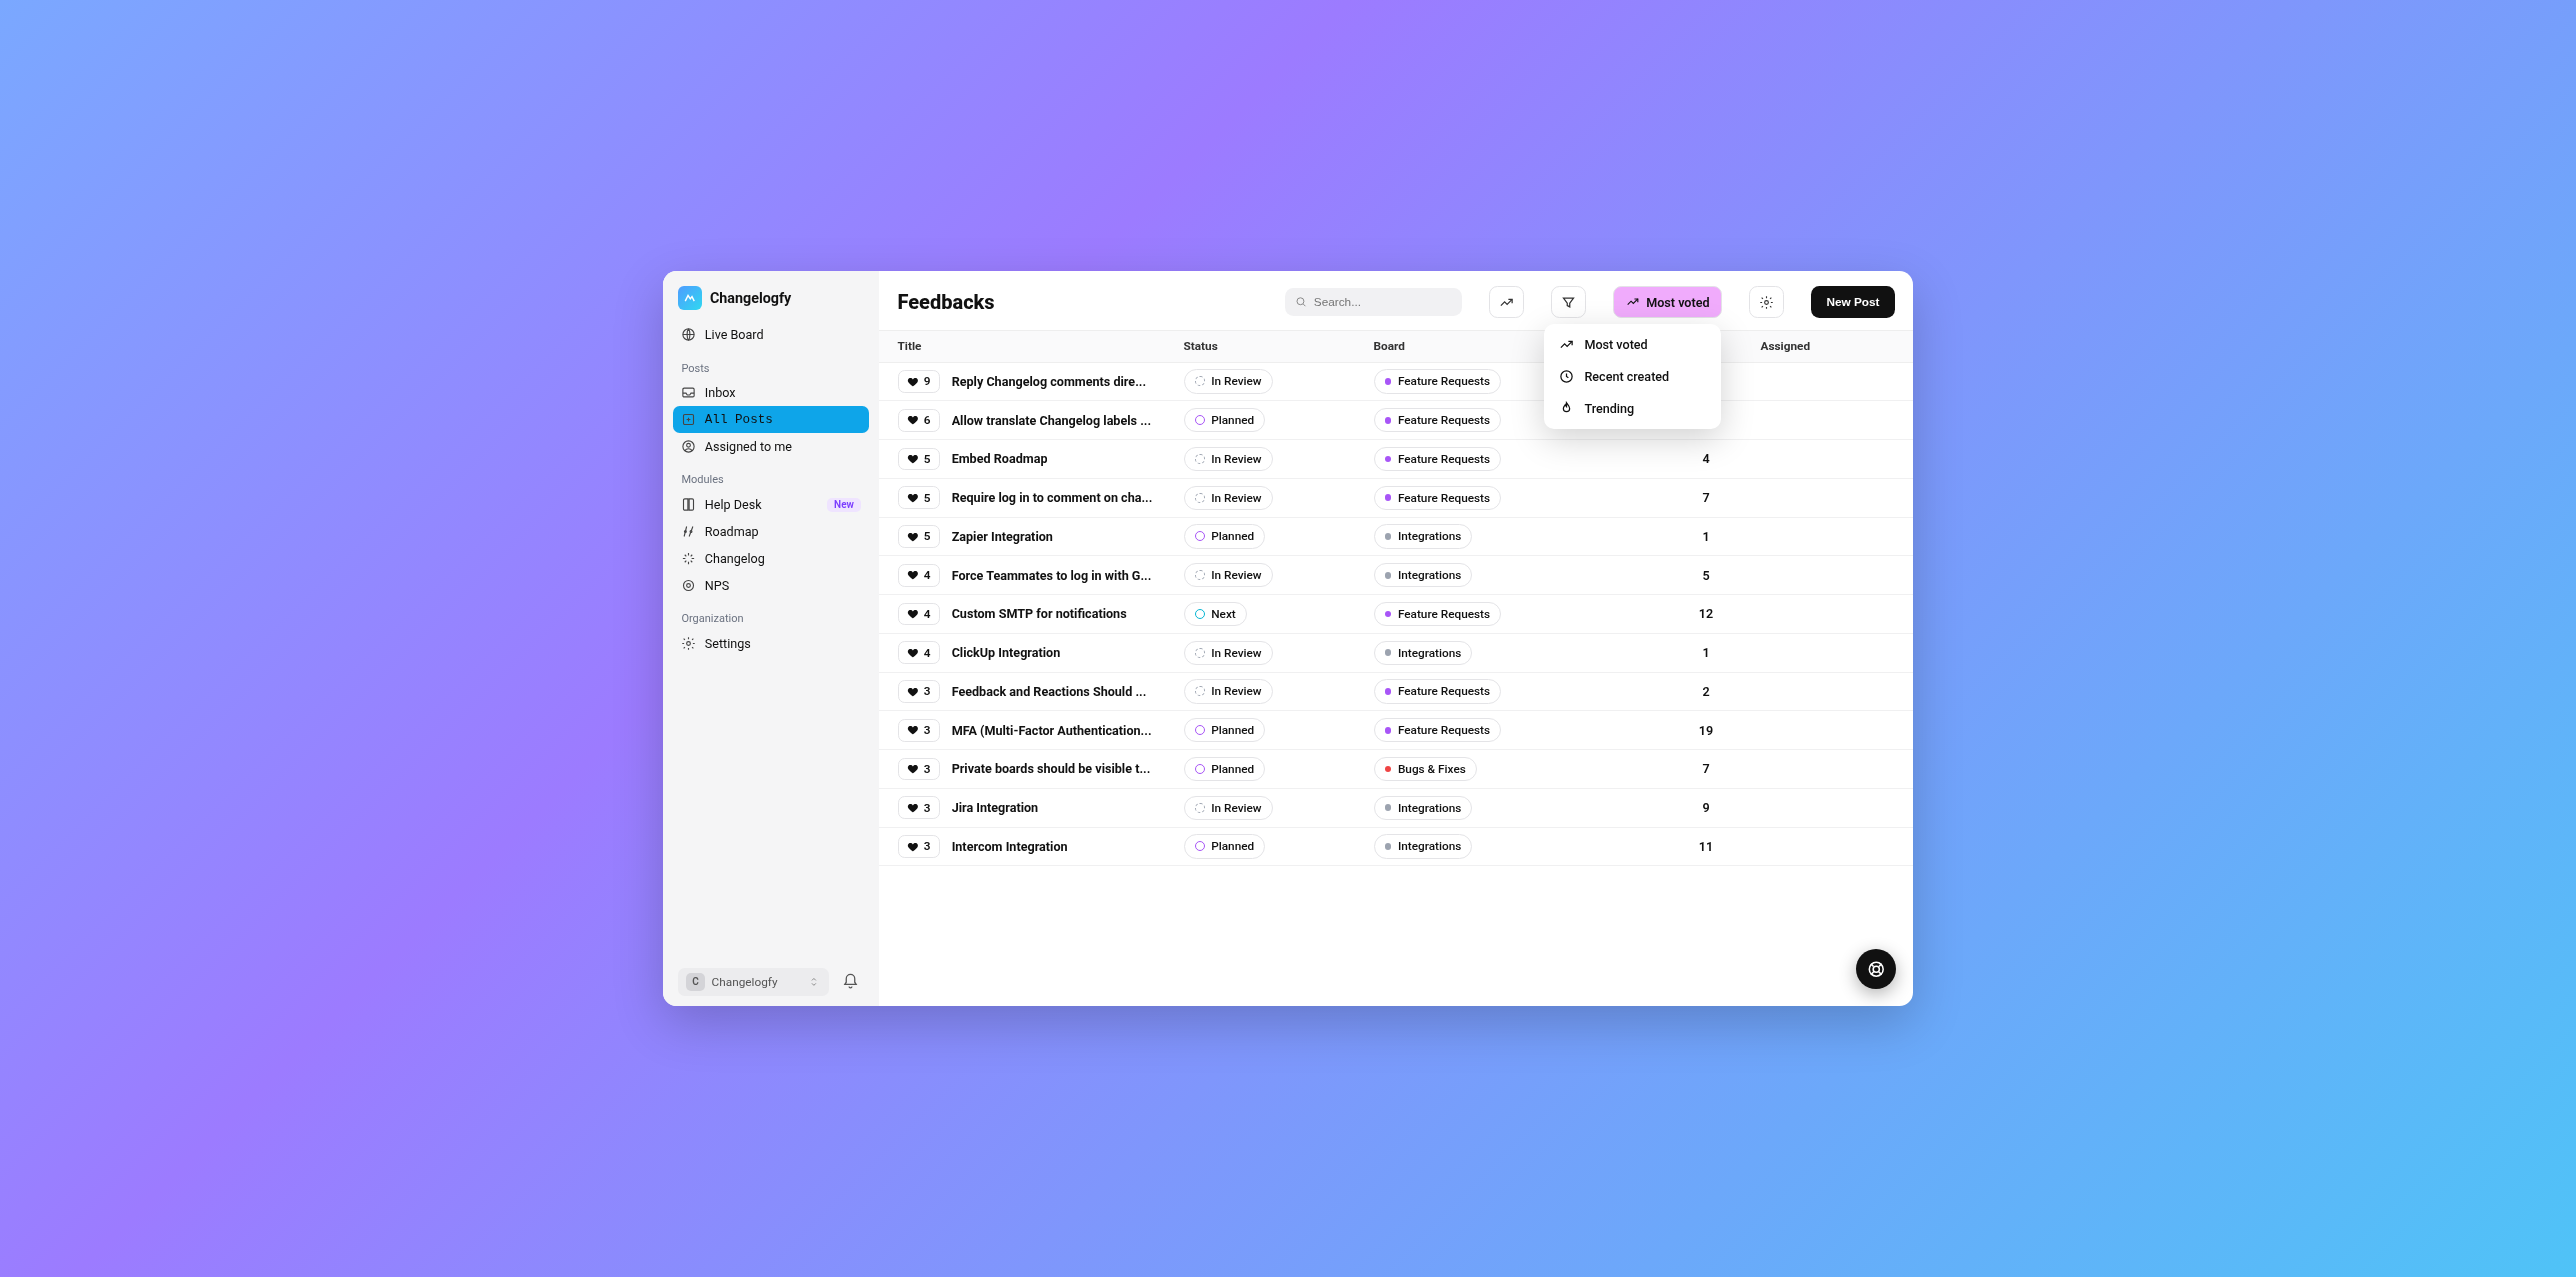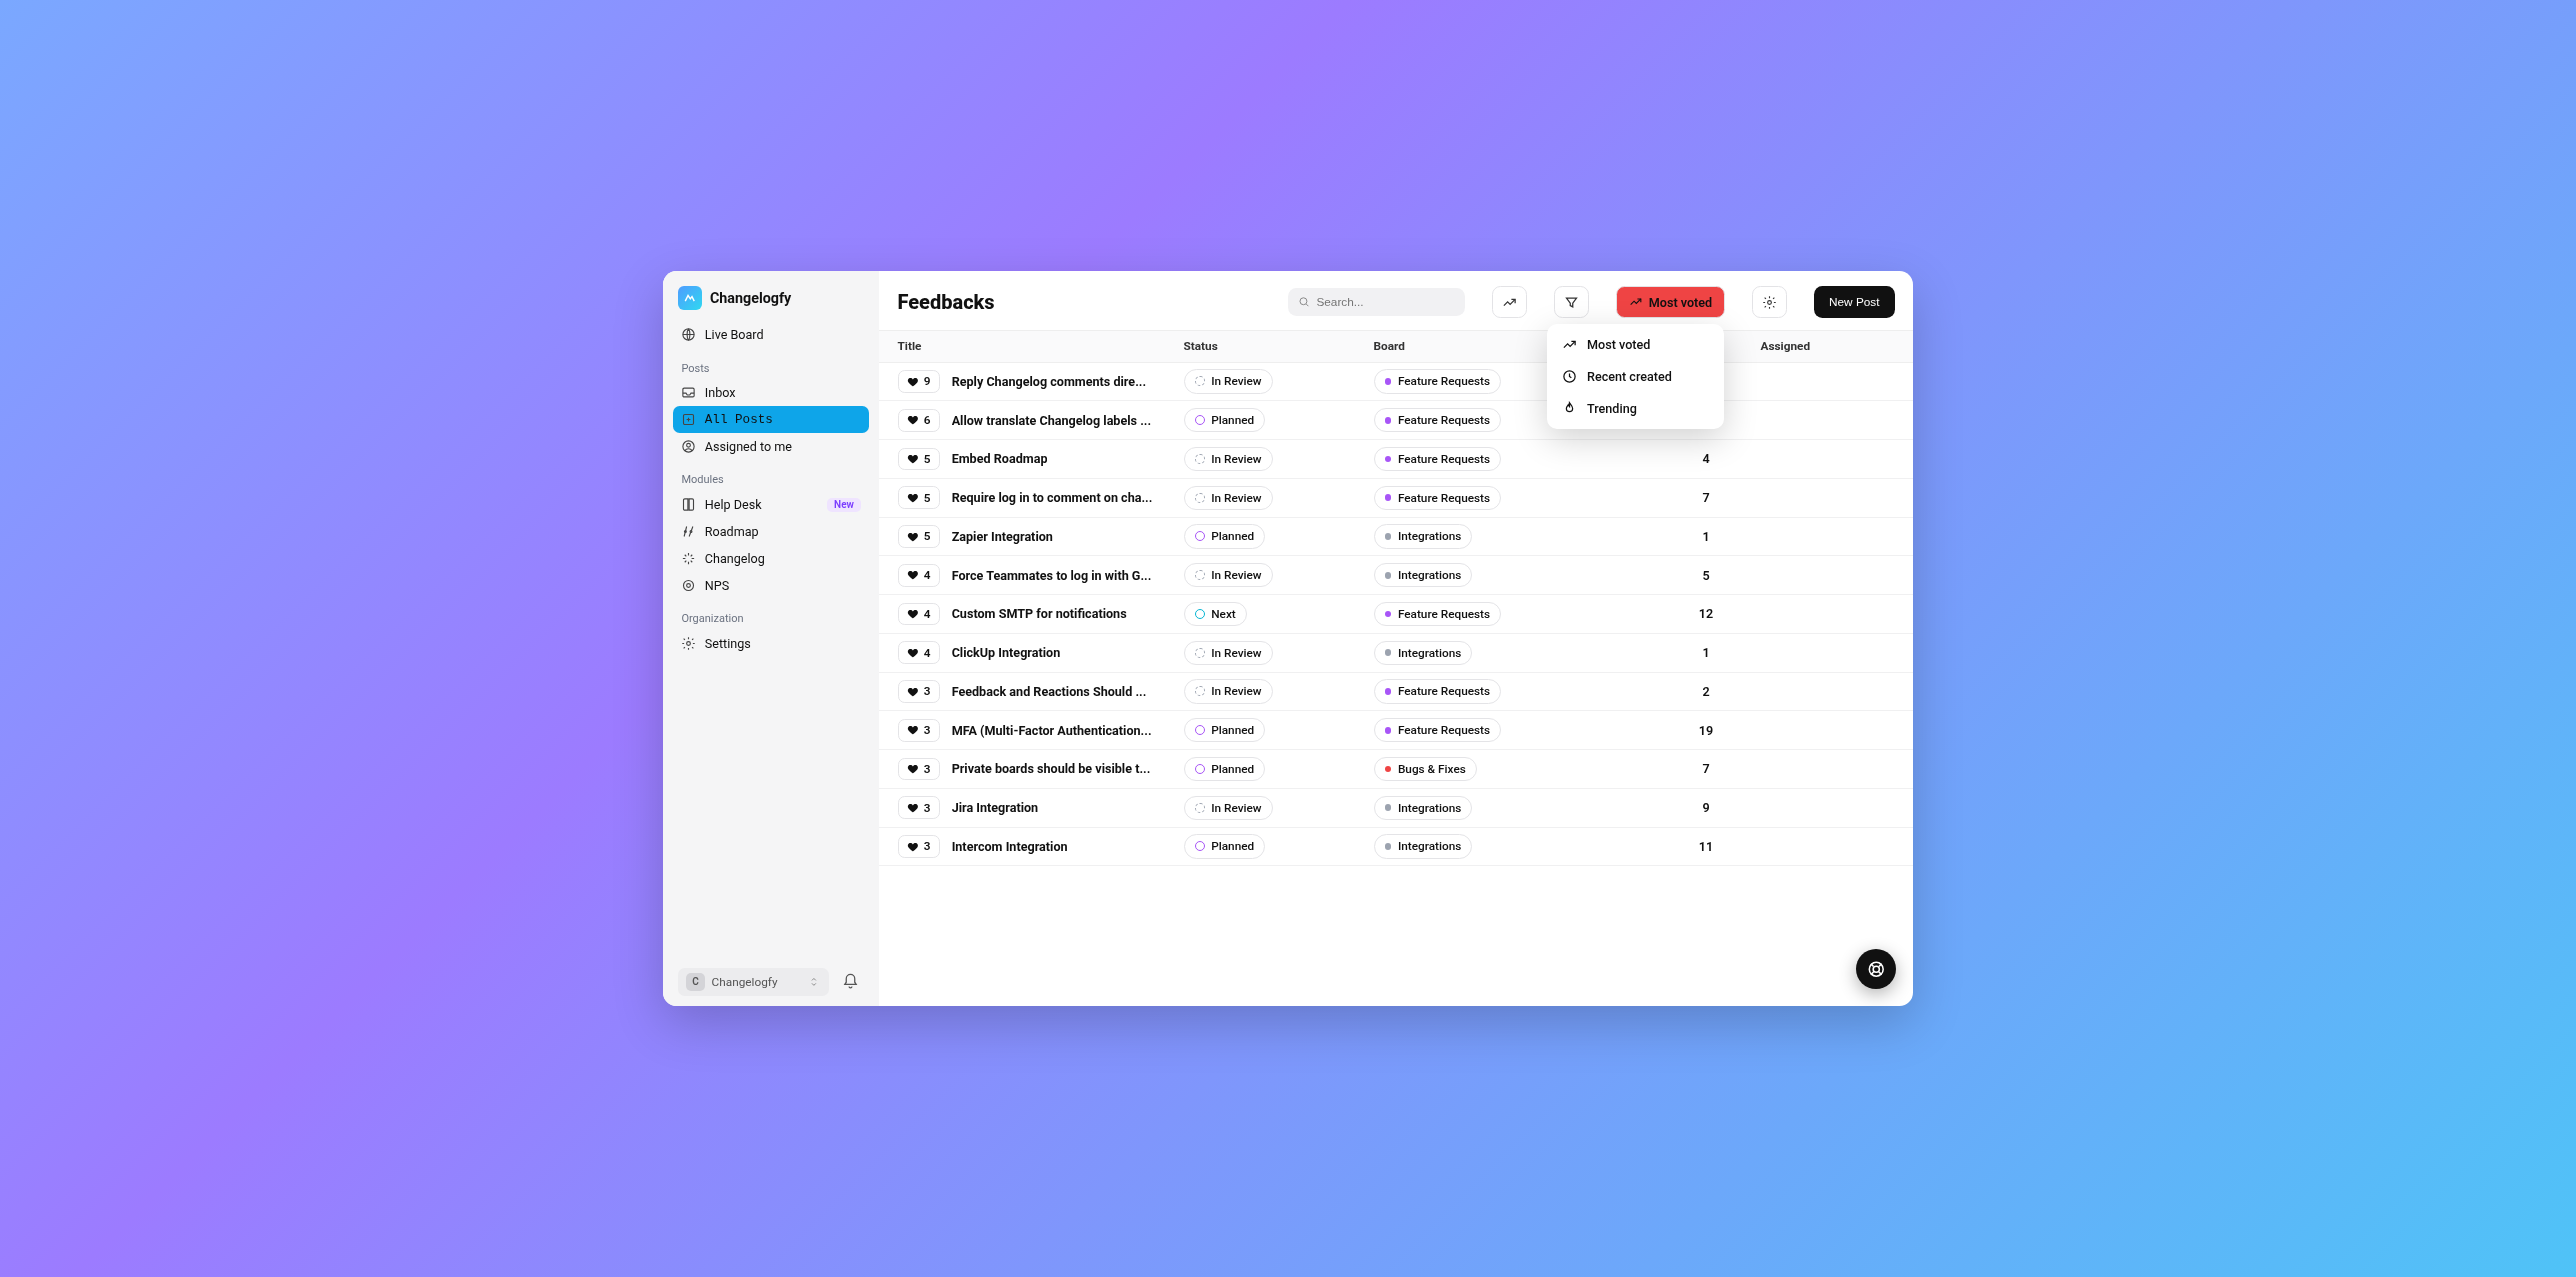--- a/index.html
+++ b/index.html
@@ -125,35 +125,35 @@
     border:0.8px solid #e3e3e6;
     border-radius:8.4px;
     background:#fff;
     display:flex; align-items:center; justify-content:center;
     cursor:pointer; color:#333;
   }
   .sort-btn {
     height:32px;
     border:0.8px solid #e3e3e6;
     border-radius:8.4px;
-    background:#ef4444;
+    background:#f0abfc;
     display:flex; align-items:center; gap:6.7px;
     padding:0 11.8px;
     cursor:pointer;
     font-weight:600;
     position:relative;
   }
   .primary-btn {
     height:32px;
     background:#111;
     color:#fff;
     border:none;
     border-radius:8.4px;
     padding:0 15px;
-    font-weight:400;
+    font-weight:700;
     cursor:pointer;
     font-size:11.8px;
   }
 
   .dropdown {
     position:absolute;
     top:37px; right:0;
     background:#fff;
     border-radius:10px;
     box-shadow:0 10px 34px rgba(0,0,0,.18);

